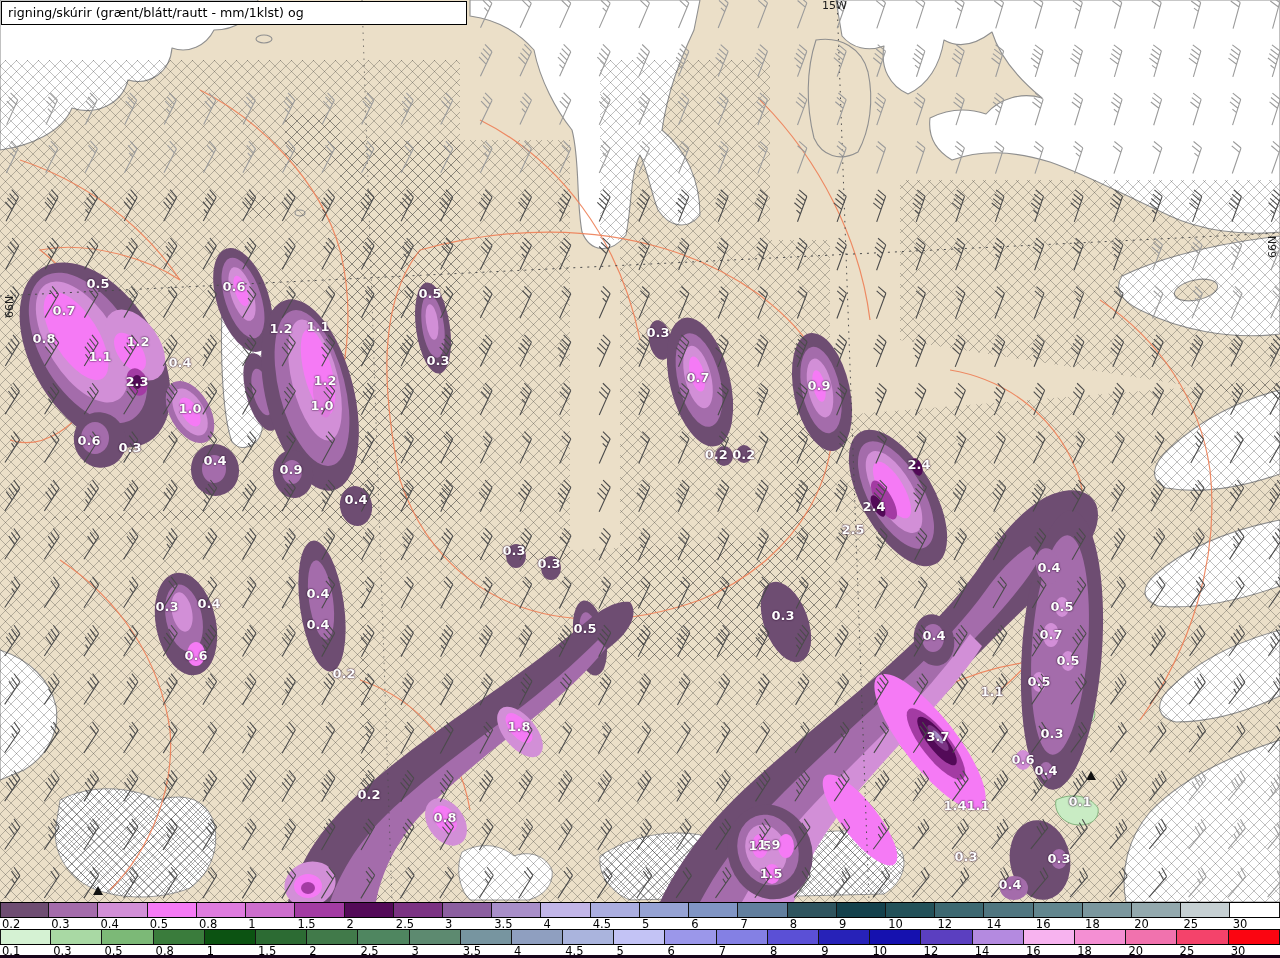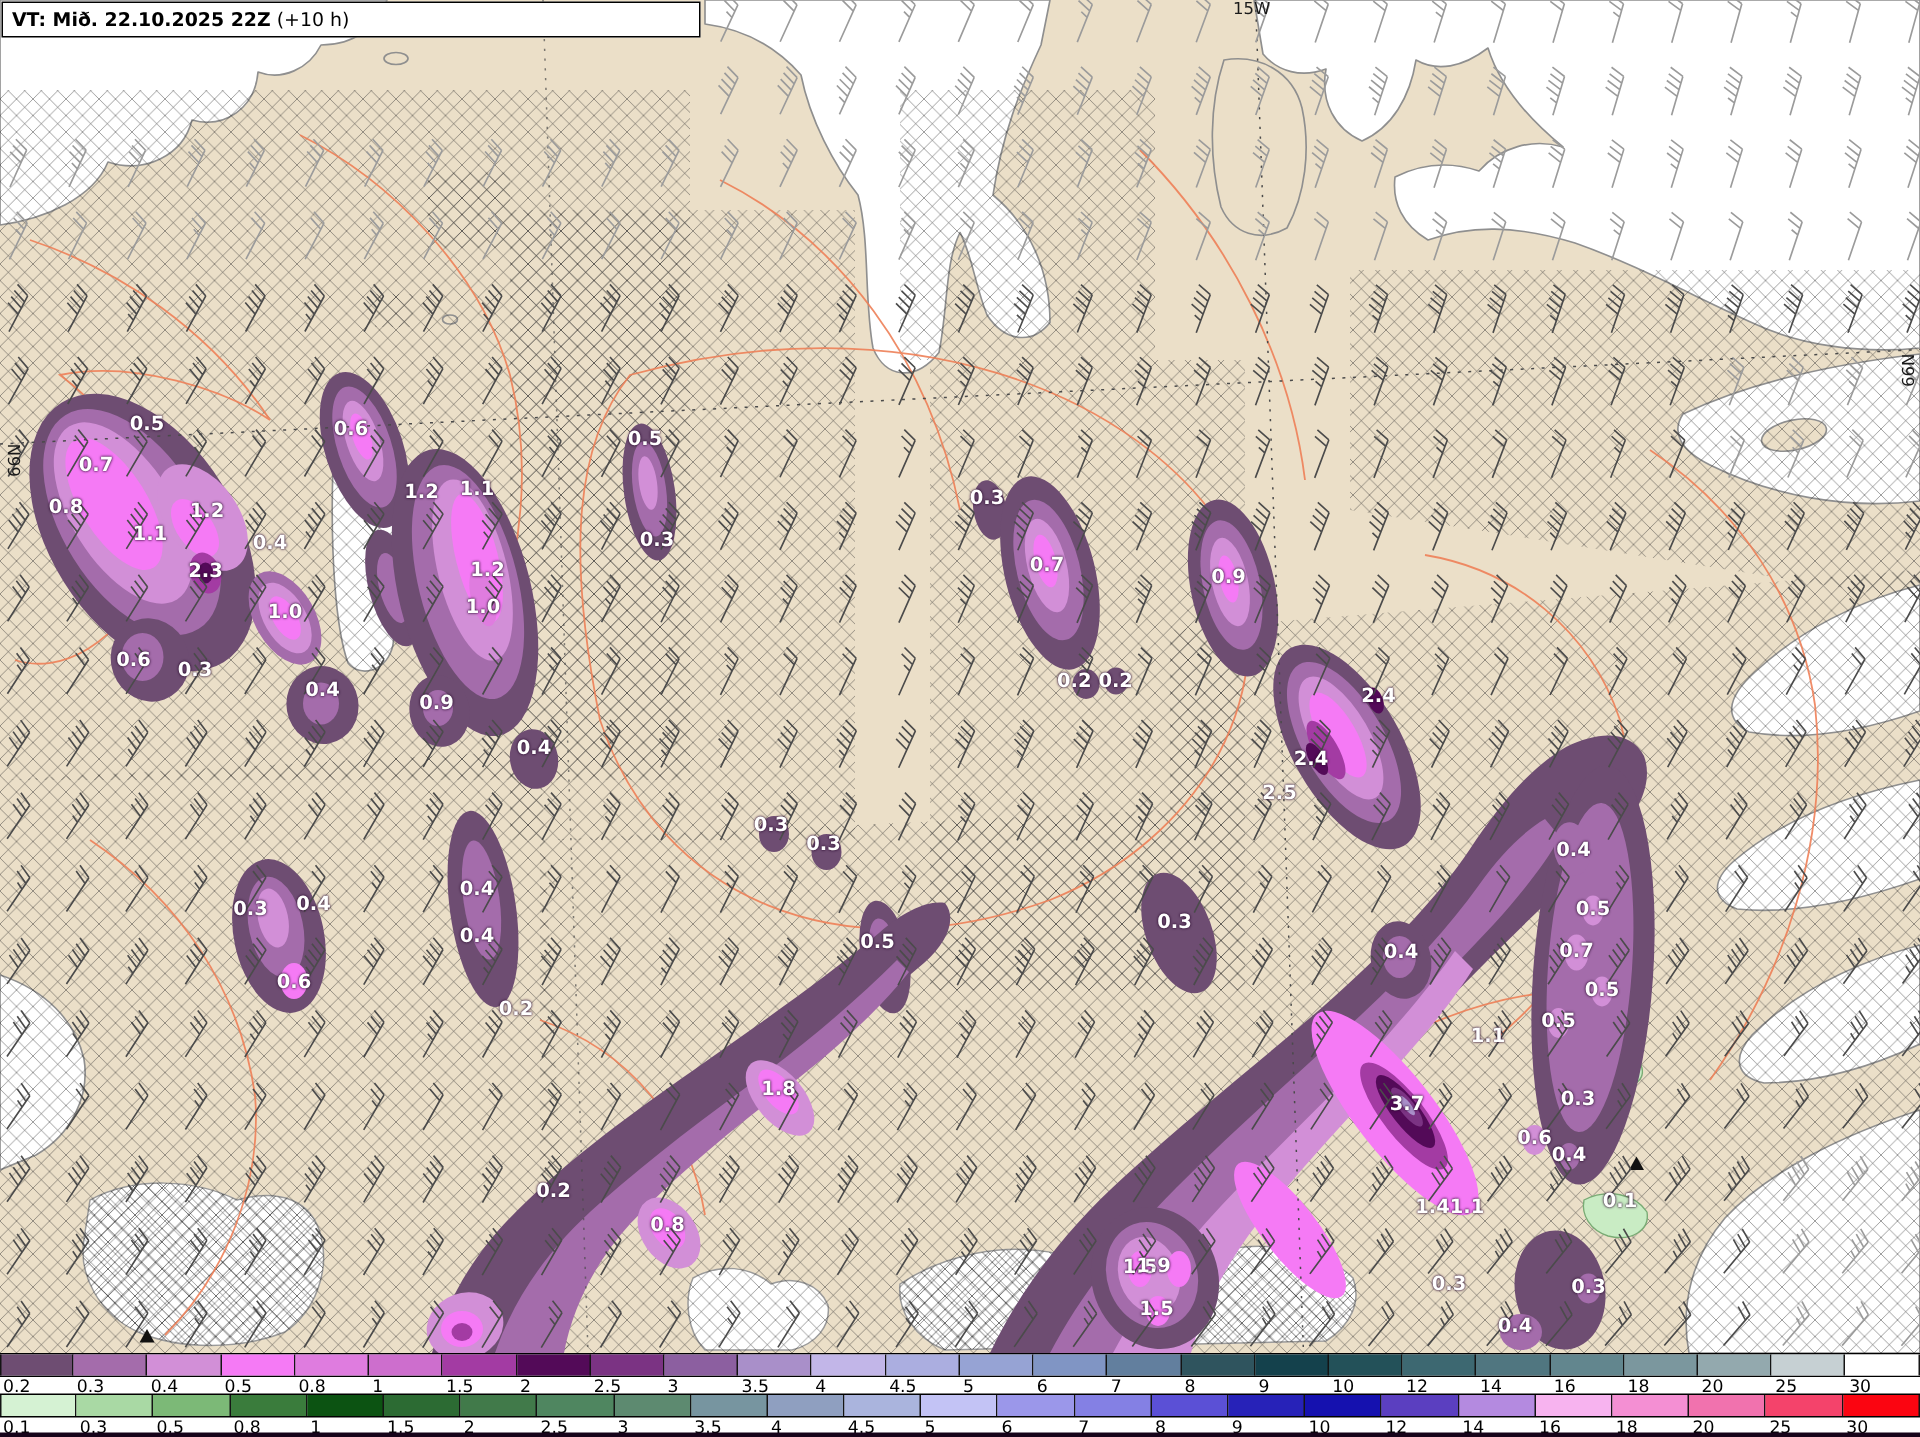--- a/index.html
+++ b/index.html
@@ -896,21 +896,21 @@
         <div class="plab" style="left: 1059px; top: 859px;">0.3</div>
         <div class="plab" style="left: 1010px; top: 885px;">0.4</div>
         <div class="plab" style="left: 966px; top: 857px;">0.3</div>
       </div>
 
     <div class="gratlab" style="left:822px;top:-1px;">15W</div>
     <div class="gratlab rot" style="left:3px;top:318px;">66N</div>
     <div class="gratlab rot" style="left:1266px;top:258px;">66N</div>
 
     <div id="titlebox">
-      <div><b>VT: Mið. 22.10.2025 22Z</b><span> (+10 h)</span></div>
+      <div>rigning/skúrir (grænt/blátt/rautt - mm/1klst) og</div>
     </div>
   </div>
 
   <div id="legend">
     <div class="legbar" id="bar-sleet">
         <div class="cell" style="width: 49.2308px; background: rgb(110, 77, 114);"></div>
         <div class="cell" style="width: 49.2308px; background: rgb(164, 108, 171);"></div>
         <div class="cell" style="width: 49.2308px; background: rgb(210, 143, 215);"></div>
         <div class="cell" style="width: 49.2308px; background: rgb(245, 122, 245);"></div>
         <div class="cell" style="width: 49.2308px; background: rgb(223, 124, 223);"></div>

